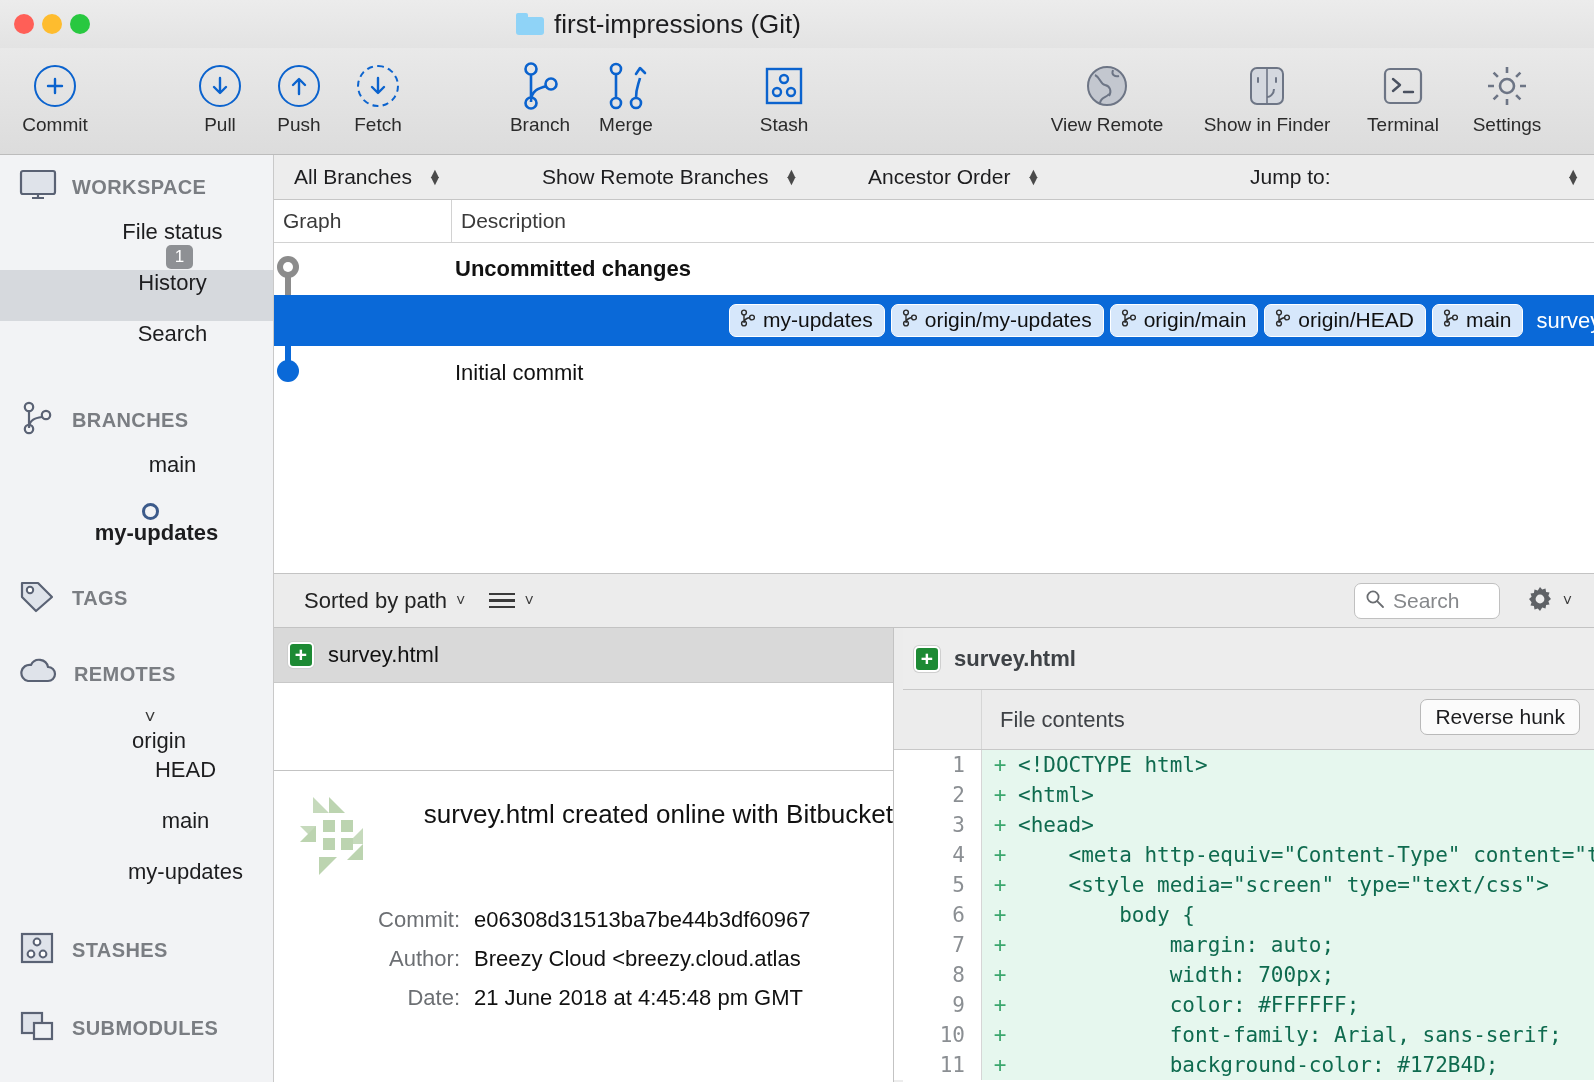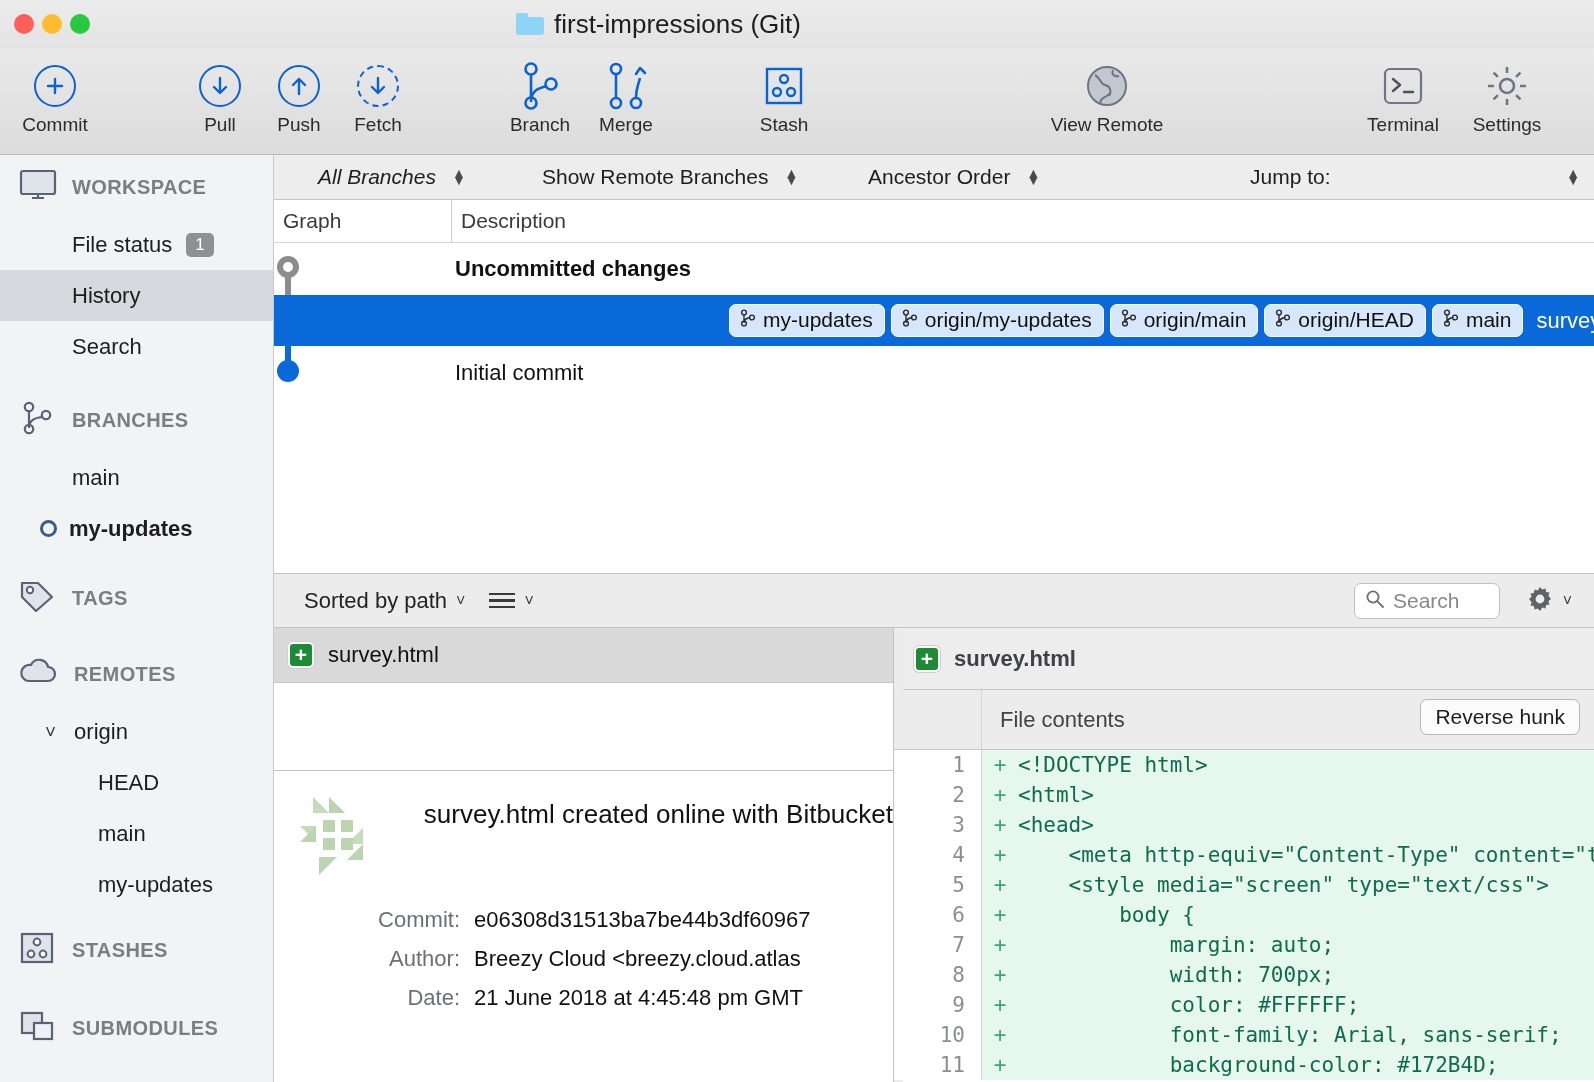--- a/index.html
+++ b/index.html
@@ -62,21 +62,21 @@
     background: #f2f3f5; border-right: 1px solid #c9c9c9;
     overflow: hidden;
   }
   .sb-section {
     display: flex; align-items: center; gap: 14px;
     height: 64px; padding-left: 18px;
   }
   .sb-section .lbl { font-size: 20px; font-weight: bold; color: #7a7d82; letter-spacing: .4px; }
   .sb-row {
     display: flex; align-items: center; height: 51px;
-    padding-left: 72px; font-size: 22px; color: #1d1d1f;
+    padding-left: 72px; font-size: 22px; color: #1d1d1f; flex-direction: column;
   }
   .sb-row.sel { background: #d6d9dd; }
   .sb-row.bold { font-weight: bold; padding-left: 40px; }
   .sb-badge {
     margin-left: 14px; background: #8e9094; color: #fff;
     border-radius: 5px; font-size: 17px; padding: 2px 9px; line-height: 20px;
   }
   .sb-indent { padding-left: 98px; }
   .dot-o {
     width: 17px; height: 17px; border-radius: 50%;
@@ -310,20 +310,31 @@
   <div class="tb-item" style="left:1062px;">
     <div class="tb-ico">
       <svg width="48" height="48" viewBox="0 0 48 48">
         <circle cx="24" cy="24" r="19" fill="#c3c7cf" stroke="#6d7585" stroke-width="2"></circle>
         <path d="M12 13c6 3 5 9 10 10s7 6 4 11M30 8c-2 5 2 7 6 6M17 41c1-6 6-5 9-9" fill="none" stroke="#6d7585" stroke-width="2"></path>
       </svg>
     </div>
     <div class="tb-label">View Remote</div>
   </div>
 
+  <div class="tb-item" style="left:1222px;">
+    <div class="tb-ico">
+      <svg width="46" height="46" viewBox="0 0 46 46">
+        <rect x="7" y="5" width="32" height="36" rx="6" fill="#d4d8df" stroke="#6d7585" stroke-width="2"></rect>
+        <path d="M23 5v36" stroke="#6d7585" stroke-width="1.6"></path>
+        <path d="M14 15v4M32 15v4" stroke="#6d7585" stroke-width="2" stroke-linecap="round"></path>
+        <path d="M30 26c0 5-4 8-7 8" fill="none" stroke="#6d7585" stroke-width="2"></path>
+      </svg>
+    </div>
+    <div class="tb-label">Show in Finder</div>
+  </div>
 
   <div class="tb-item" style="left:1358px;">
     <div class="tb-ico">
       <svg width="46" height="42" viewBox="0 0 46 42">
         <rect x="5" y="4" width="36" height="34" rx="5" fill="none" stroke="#6d7585" stroke-width="2.2"></rect>
         <path d="M13 14l7 6-7 6M24 27h9" stroke="#4a5160" stroke-width="2.4" fill="none" stroke-linecap="round" stroke-linejoin="round"></path>
       </svg>
     </div>
     <div class="tb-label">Terminal</div>
   </div>
@@ -441,21 +452,21 @@
         <rect x="16" y="14" width="18" height="16" fill="#eef1f5" stroke="#5a6274" stroke-width="2.2"></rect>
       </svg>
     </span>
     <span class="lbl">SUBMODULES</span>
   </div>
 </div>
 
 <div class="hist">
 
   <div class="filterbar">
-    <div class="fb-item" style="left:44px;font-style:italic;">
+    <div class="fb-item" style="left:20px;">
       <span>All Branches</span>
       <span class="stepper">
           <span>▲</span>
           <span>▼</span>
         </span>
     </div>
     <div class="fb-item" style="left:268px;">
       <span>Show Remote Branches</span>
       <span class="stepper">
           <span>▲</span>

